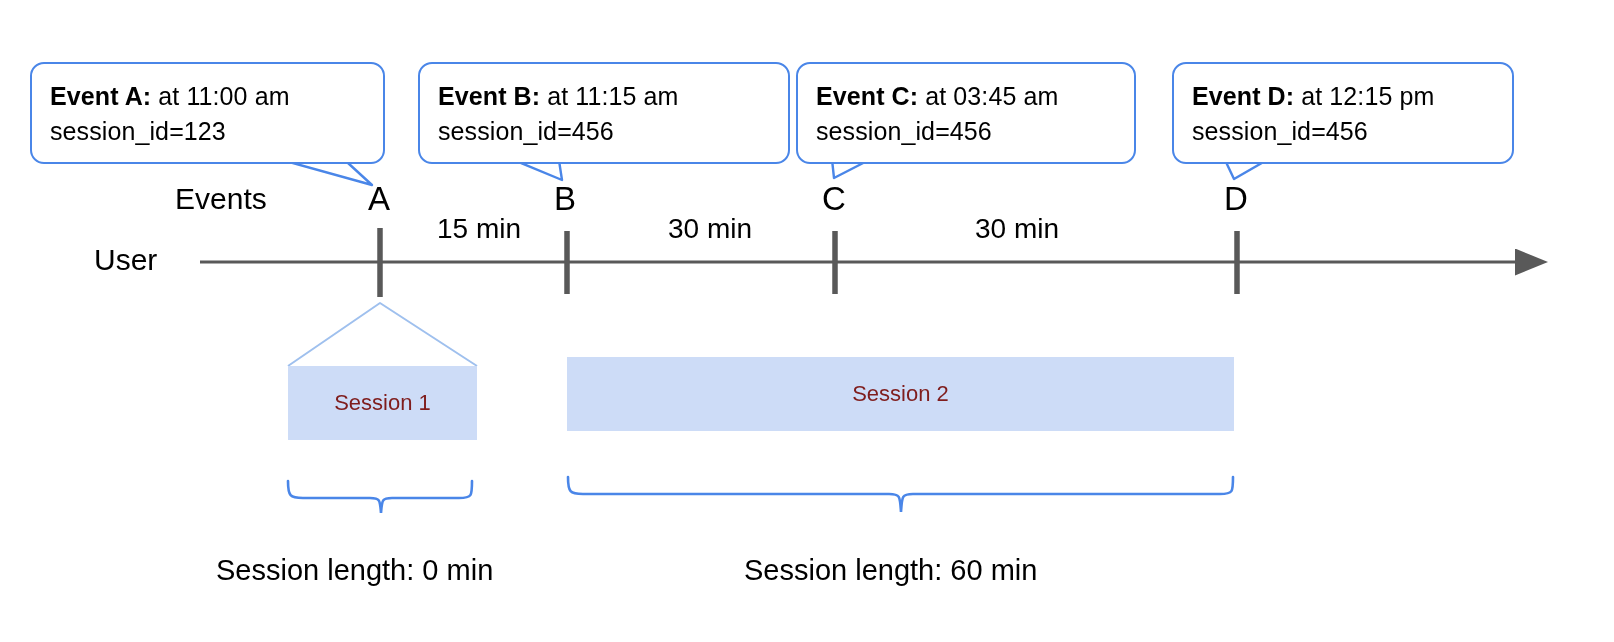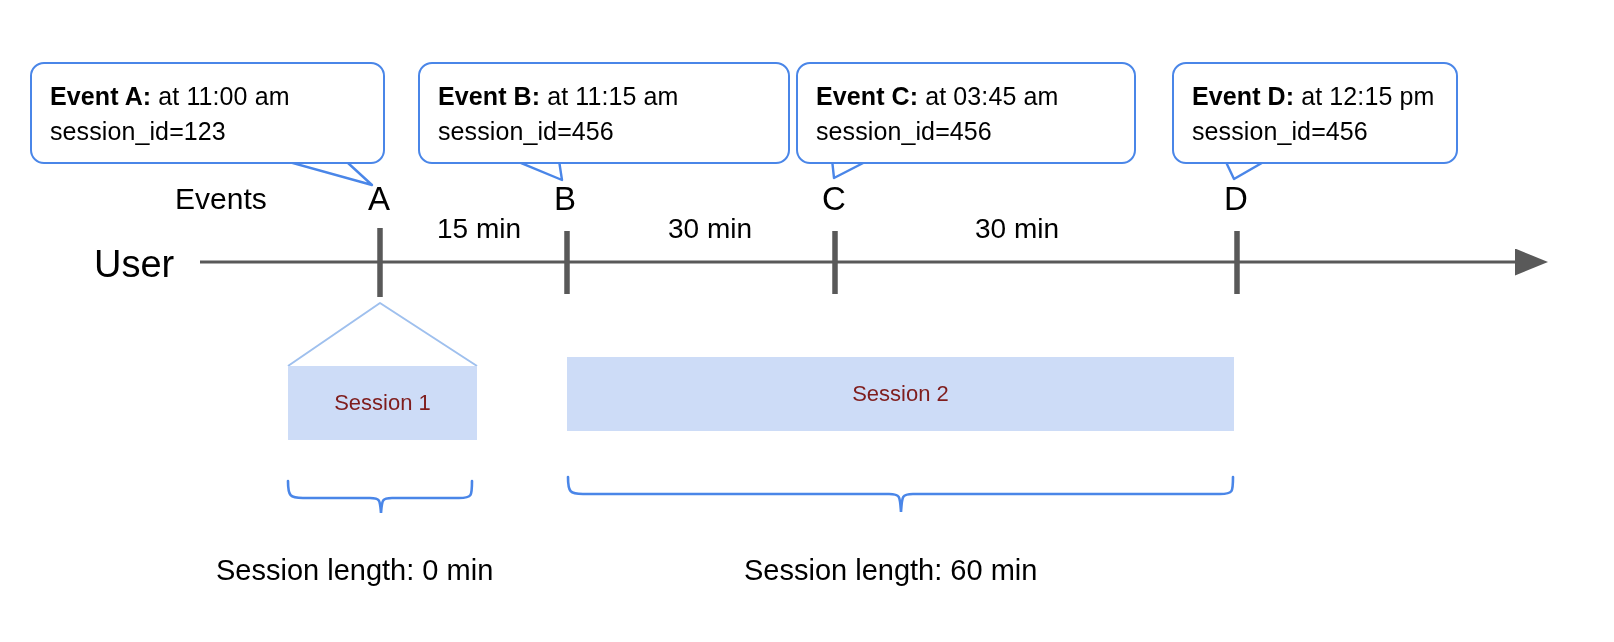--- a/index.html
+++ b/index.html
@@ -53,21 +53,21 @@
   .lbl {
     position: absolute;
     color: #000000;
     white-space: nowrap;
     z-index: 3;
   }
   .lbl-events {
     font-size: 30px;
   }
   .lbl-user {
-    font-size: 38px;
+    font-size: 30px;
   }
   .lbl-letter {
     font-size: 33px;
   }
   .lbl-interval {
     font-size: 28px;
     text-align: center;
   }
   .lbl-sesslen {
     font-size: 29px;
@@ -139,21 +139,21 @@
   <div class="callout" style="left:418px; top:33px; width:372px;">
     <span class="lead">Event B:</span><span> at 11:15 am</span>
     <span class="ln2">session_id=456</span>
   </div>
 
   <div class="callout" style="left:796px; top:33px; width:340px;">
     <span class="lead">Event C:</span><span> at 03:45 am</span>
     <span class="ln2">session_id=456</span>
   </div>
 
-  <div class="callout" style="left:1172px; top:33px; width:286px;">
+  <div class="callout" style="left:1172px; top:33px; width:342px;">
     <span class="lead">Event D:</span><span> at 12:15 pm</span>
     <span class="ln2">session_id=456</span>
   </div>
 
   <div class="lbl lbl-events" style="left:175px; top:182px;">Events</div>
 
   <div class="lbl lbl-user" style="left:94px; top:243px;">User</div>
 
   <div class="lbl lbl-letter" style="left:368px; top:180px;">A</div>
   <div class="lbl lbl-letter" style="left:554px; top:180px;">B</div>

